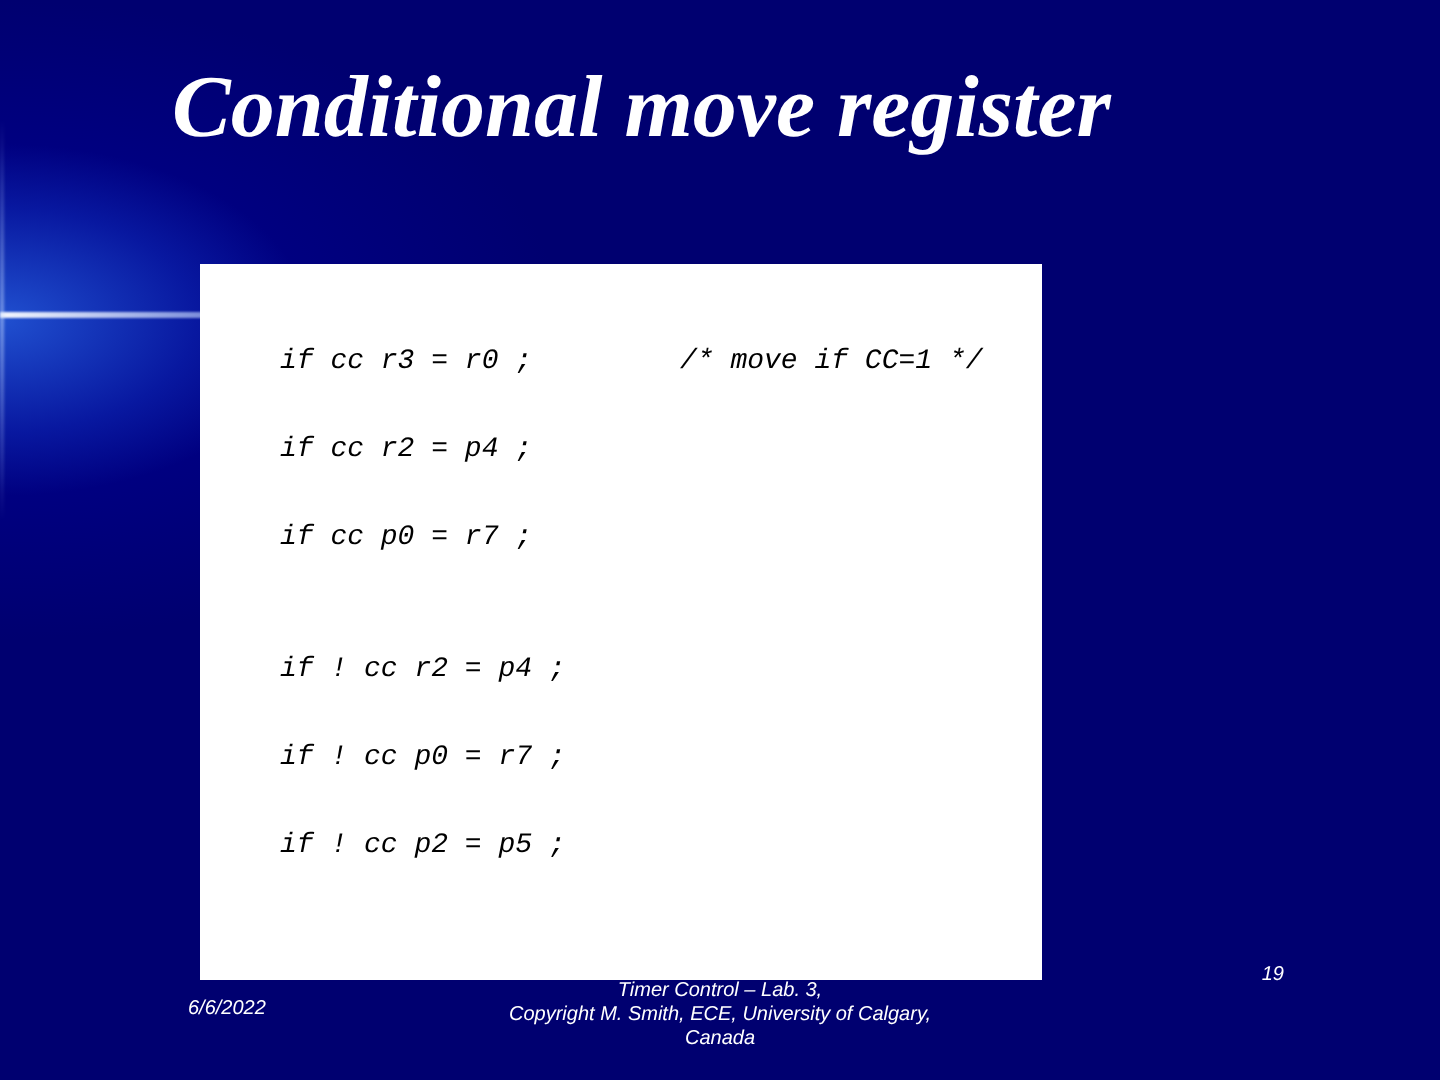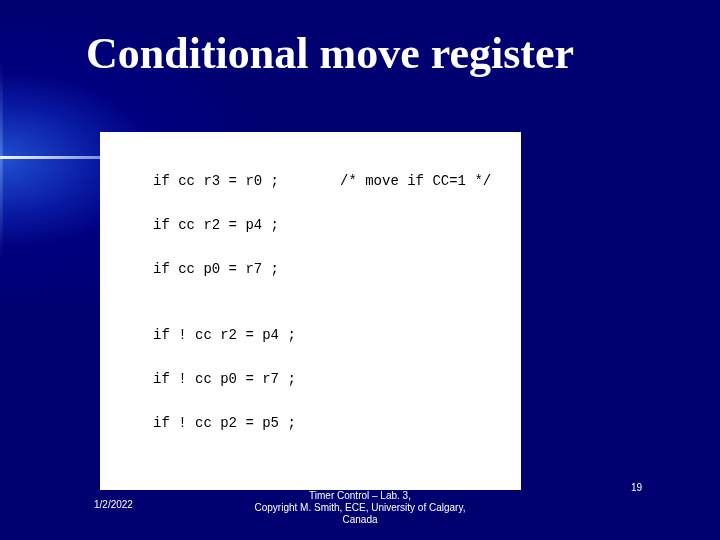--- a/index.html
+++ b/index.html
@@ -4,20 +4,21 @@
 <style>
   * { margin: 0; padding: 0; box-sizing: border-box; }
   html, body { width: 720px; height: 540px; overflow: hidden; }
   .slide {
     width: 720px;
     height: 540px;
     background: radial-gradient(ellipse 280px 160px at 0px 160px, #2050d0 0%, #0818a0 35%, #000080 55%, #000070 100%);
     position: relative;
     font-family: "Times New Roman", Times, serif;
     color: #ffffff;
+    font-style: italic;
   }
   .flare-h {
     position: absolute;
     left: 0; top: 156px;
     width: 280px; height: 3px;
     background: linear-gradient(to right, rgba(255,255,255,0.95), rgba(100,150,255,0.4) 60%, transparent);
     filter: blur(0.6px);
   }
   .flare-v {
     position: absolute;
@@ -42,21 +43,21 @@
     top: 132px;
     width: 421px;
     background: #ffffff;
     color: #000000;
     font-family: "Courier New", Courier, monospace;
     font-size: 14px;
     line-height: 22px;
     padding: 16px 0 12px 0;
     white-space: pre;
   }
-  .codeline { padding-left: 53px; }
+  .codeline { padding-left: 40px; }
   .codeline .cmt { position: absolute; left: 240px; }
   .codeline.rel { position: relative; }
   .footer {
     position: absolute;
     bottom: 12px;
     left: 0;
     width: 100%;
     font-family: Tahoma, Arial, sans-serif;
     font-size: 10px;
     color: #ffffff;
@@ -94,21 +95,21 @@
 <div class="codeline rel"><span>if cc r3 = r0 ;</span><span class="cmt">/* move if CC=1 */</span></div>
 <div class="codeline rel"><span>if cc r2 = p4 ;</span><span class="cmt"></span></div>
 <div class="codeline rel"><span>if cc p0 = r7 ;</span><span class="cmt"></span></div>
 <div class="codeline rel"></div>
 <div class="codeline rel"><span>if ! cc r2 = p4 ;</span><span class="cmt"></span></div>
 <div class="codeline rel"><span>if ! cc p0 = r7 ;</span><span class="cmt"></span></div>
 <div class="codeline rel"><span>if ! cc p2 = p5 ;</span><span class="cmt"></span></div>
   </div>
 
   <div class="footer">
-    <div class="footer-date">1/2/2022</div>
+    <div class="footer-date">6/6/2022</div>
     <div class="footer-center">
       <span>Timer Control – Lab. 3,</span><br>
       <span>Copyright M. Smith, ECE, University of Calgary,</span><br>
       <span>Canada</span>
     </div>
     <div class="footer-pagenum">19</div>
   </div>
 </div>
 
 </body></html>

